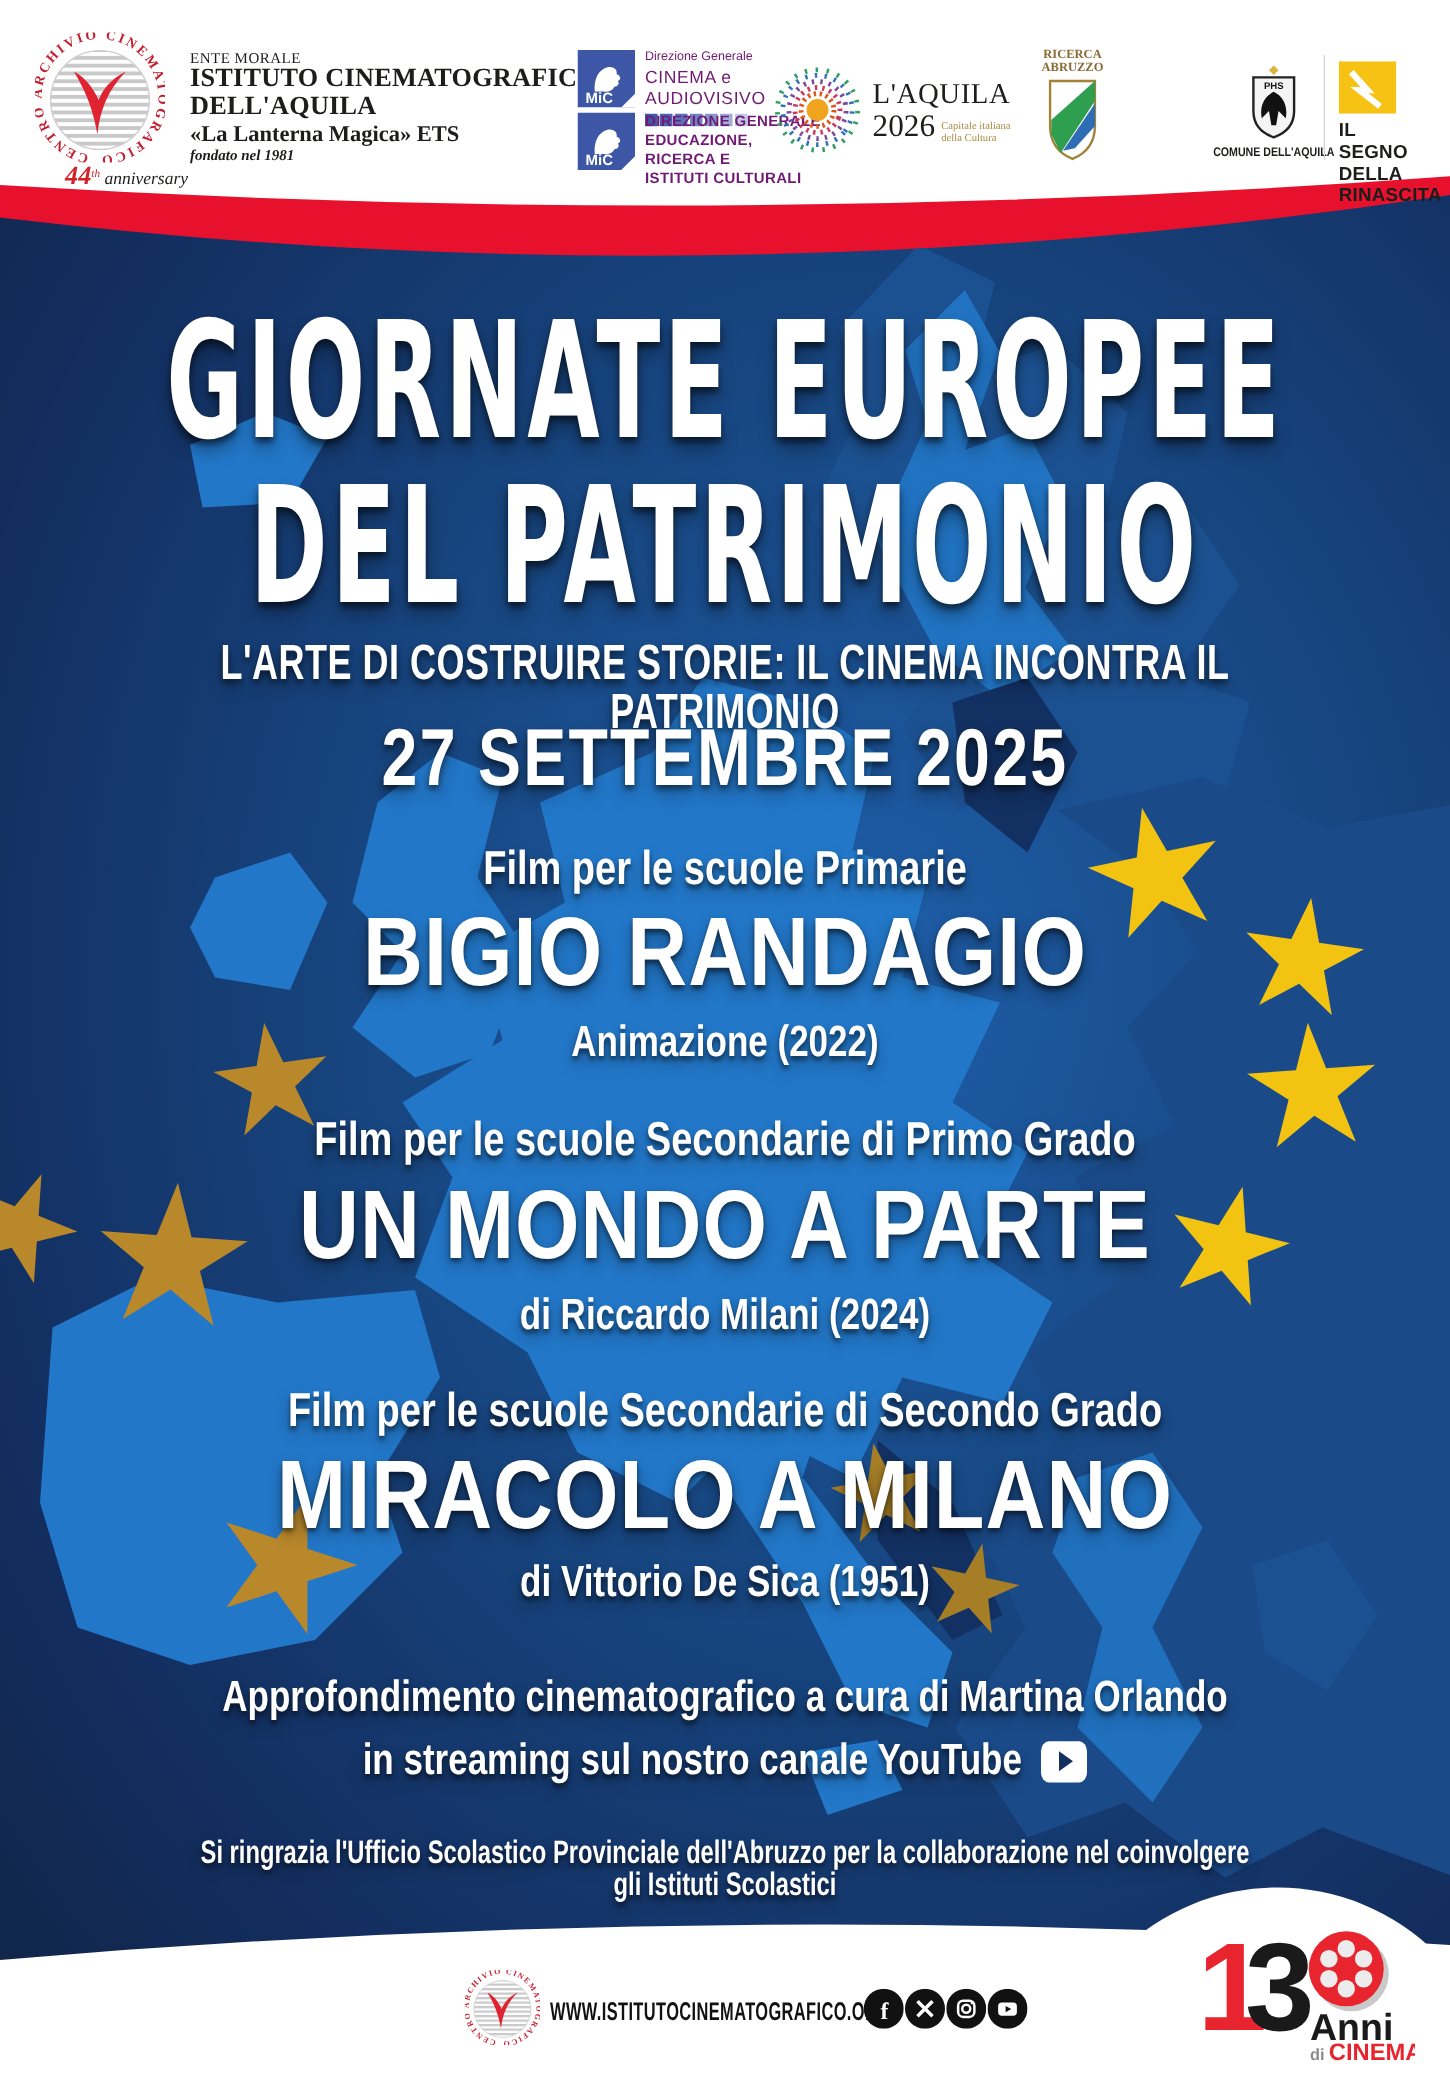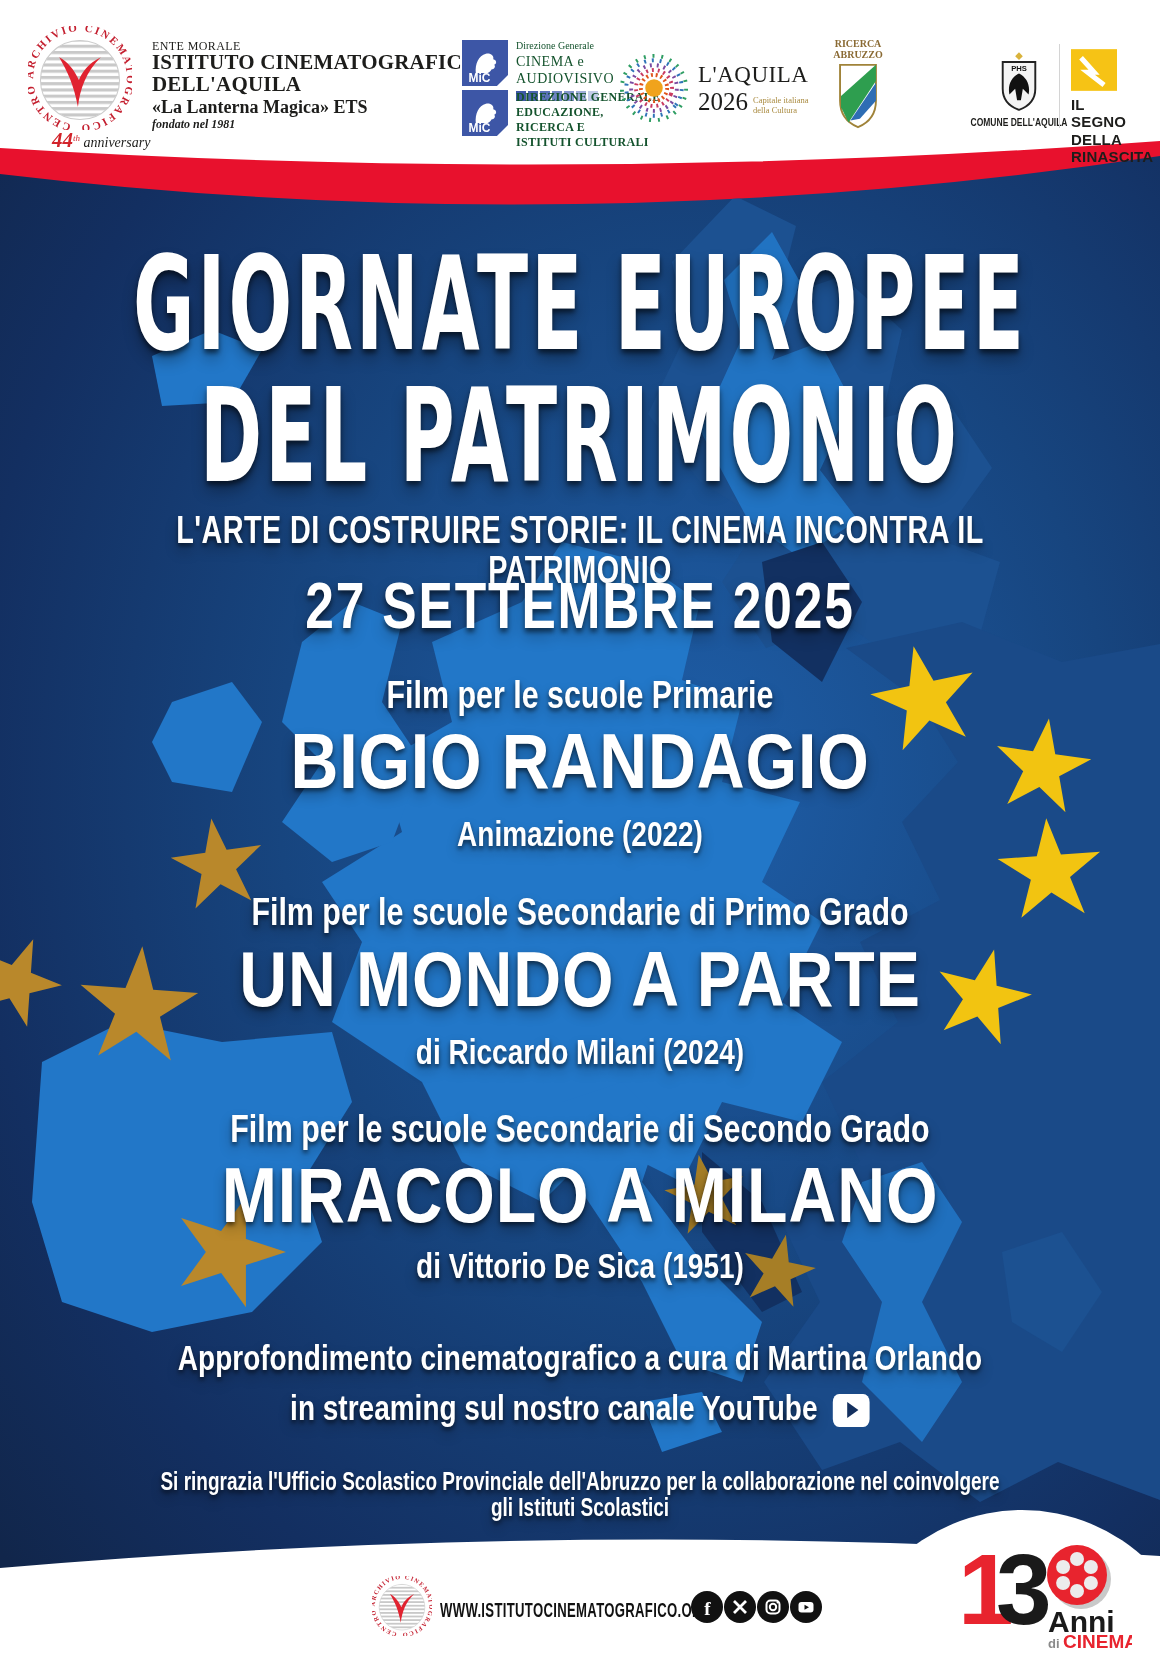--- a/index.html
+++ b/index.html
@@ -9,21 +9,21 @@
   svg{display:block;}
   
   .org-text{left:152px;top:40px;color:#1d1d1b;font-family:"Liberation Serif",serif;line-height:1.02;}
   .org-ente{font-size:12px;font-weight:normal;letter-spacing:.4px;}
   .org-name{font-size:21px;font-weight:bold;letter-spacing:.2px;}
   .org-lanterna{font-size:18px;font-weight:bold;margin-top:3px;}
   .org-founded{font-size:12px;font-style:italic;font-weight:bold;margin-top:2px;}
   .anniv{left:52px;top:128px;font-size:14px;font-style:italic;color:#1d1d1b;font-family:"Liberation Serif",serif;}
   .anniv b{color:#d2232a;font-size:21px;}
   .mic-row{display:flex;gap:8px;align-items:flex-start;}
-  .mic-text{color:#14532d;line-height:1.25;font-family:Liberation Serif, serif;}
+  .mic-text{color:#701a75;line-height:1.25;}
   .mic-dg{font-size:10px;}
   .mic-big{font-size:14px;letter-spacing:.5px;}
   .mic-sq-row{display:flex;gap:2px;margin-top:3px;}
   .mic-sq-row i{width:10px;height:10px;display:block;}
   .mic2-line{font-size:12px;font-weight:bold;letter-spacing:.3px;}
   .laq-city{font-family:"Liberation Serif",serif;font-size:23px;color:#1d1d1b;letter-spacing:.5px;}
   .laq-year{font-family:"Liberation Serif",serif;font-size:25px;color:#1d1d1b;}
   .laq-cap{font-size:8.5px;color:#a98a3f;line-height:1.15;font-family:"Liberation Serif",serif;}
   .abr-label{font-family:"Liberation Serif",serif;font-size:10px;font-weight:bold;color:#8a6a33;text-align:center;line-height:1.1;}
   .shield-label{font-size:11px;font-weight:bold;color:#1d1d1b;text-align:center;}

